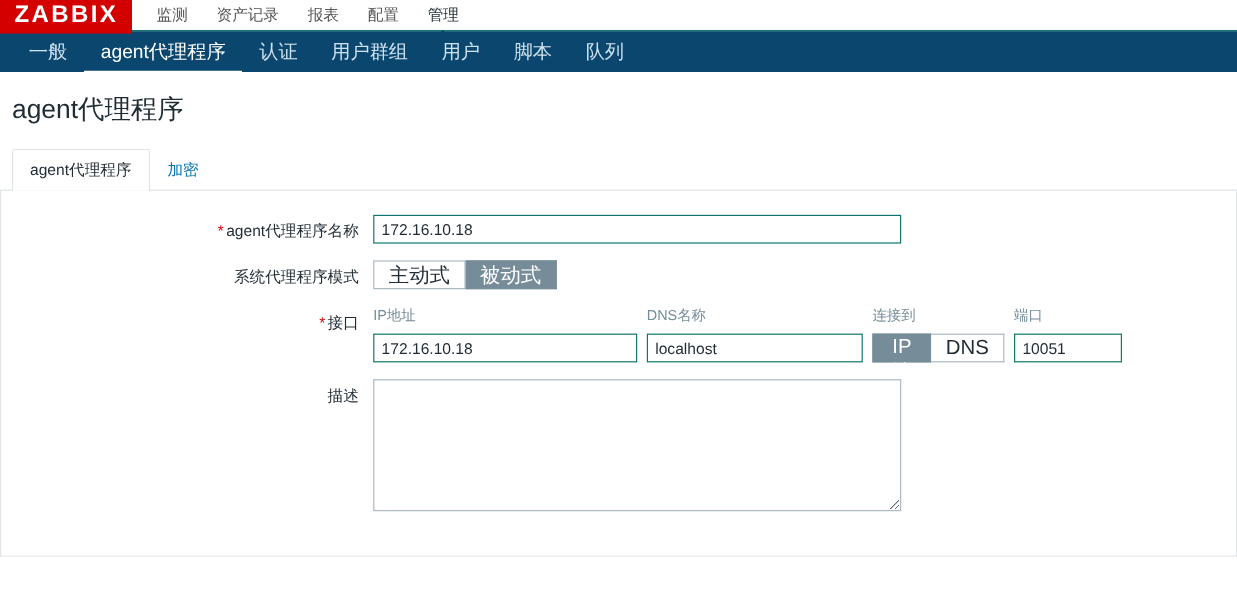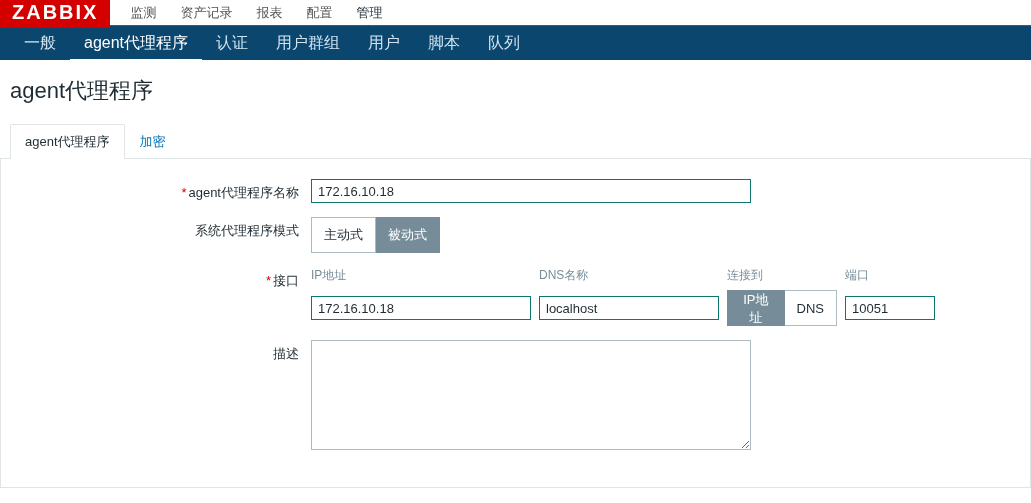--- a/index.html
+++ b/index.html
@@ -18,21 +18,21 @@
 .tab { padding: 8px 14px; cursor: pointer; color: #0275b8; border: 1px solid transparent; border-bottom: none; margin-bottom: -1px; }
 .tab.active { color: #1f2c33; border-color: #dfe4e7; background: #fff; border-top-left-radius: 2px; border-top-right-radius: 2px; }
 .form { padding: 20px 10px 20px 10px; border: 1px solid #dfe4e7; border-top: none; }
 .form-row { display: flex; align-items: flex-start; margin-bottom: 14px; }
 .form-label { width: 300px; text-align: right; padding-right: 12px; padding-top: 5px; color: #1f2c33; }
 .req { color: #d40000; margin-right: 2px; }
 .form-field { flex: 1; }
 .text-input { height: 24px; border: 1px solid #0f766e; padding: 0 6px; font-size: 13px; color: #1f2c33; }
 .text-input.wide { width: 440px; }
 .seg-group { display: inline-flex; }
-.seg-btn { height: 36px; padding: 0 12px; border: 1px solid #acbbc2; background: #fff; color: #1f2c33; cursor: pointer; font-size: 13px; }
+.seg-btn { height: 24px; padding: 0 12px; border: 1px solid #acbbc2; background: #fff; color: #1f2c33; cursor: pointer; font-size: 17px; }
 .seg-btn + .seg-btn { border-left: none; }
 .seg-btn.active { background: #768d99; color: #fff; border-color: #768d99; }
 .iface-table { display: flex; flex-direction: column; }
 .iface-head { display: flex; margin-bottom: 6px; }
 .iface-row { display: flex; align-items: center; }
 .col-ip { width: 220px; }
 .col-dns { width: 180px; margin-left: 8px; }
 .col-conn { width: 110px; margin-left: 8px; }
 .col-port { width: 90px; margin-left: 8px; }
 .iface-head .col { color: #768d99; font-size: 12px; }

